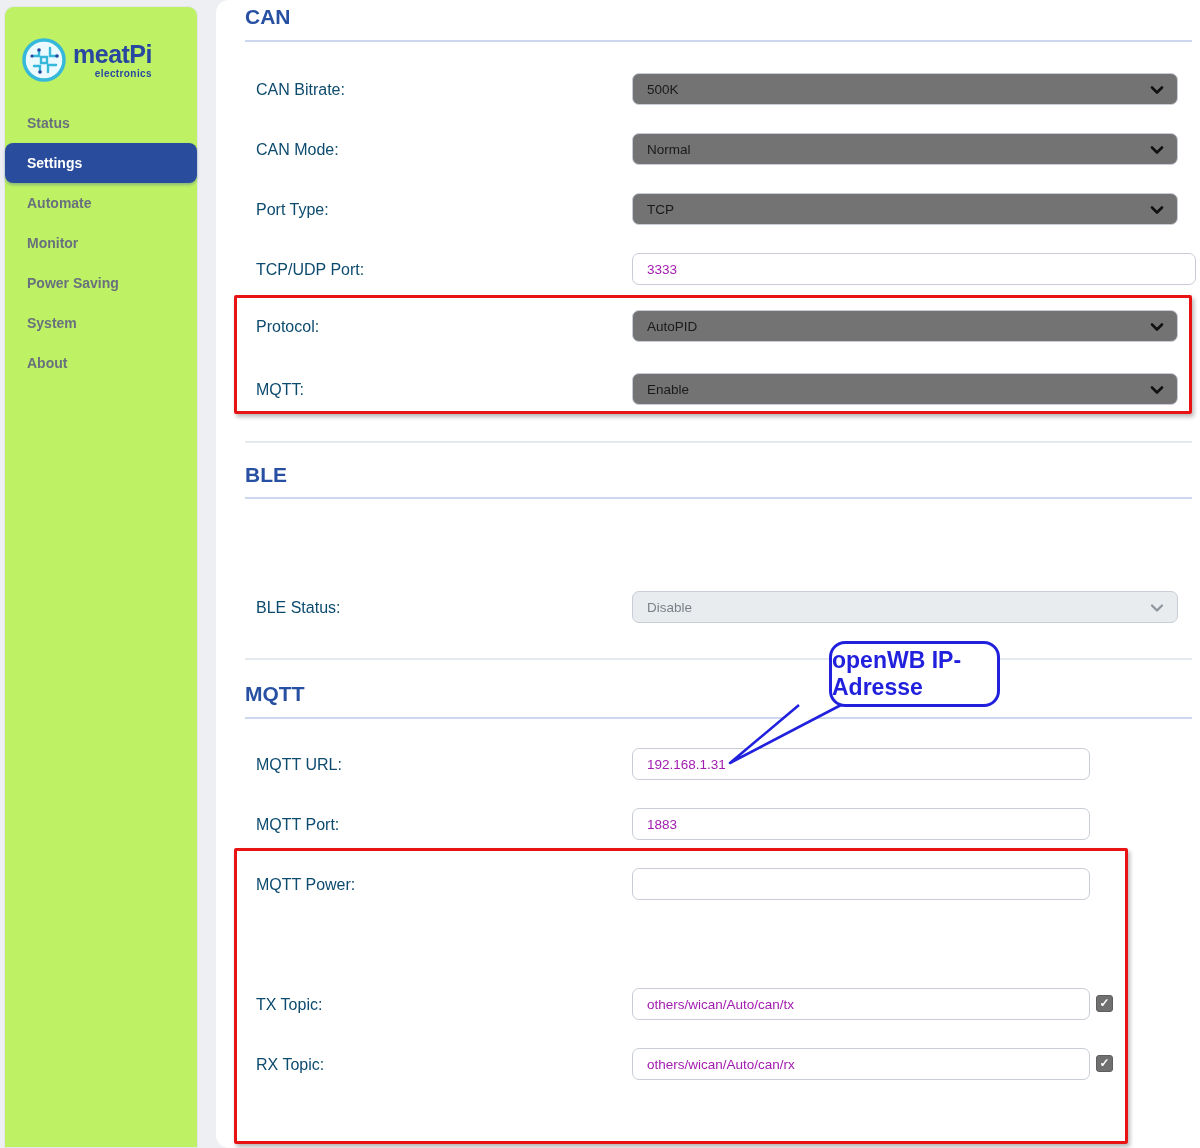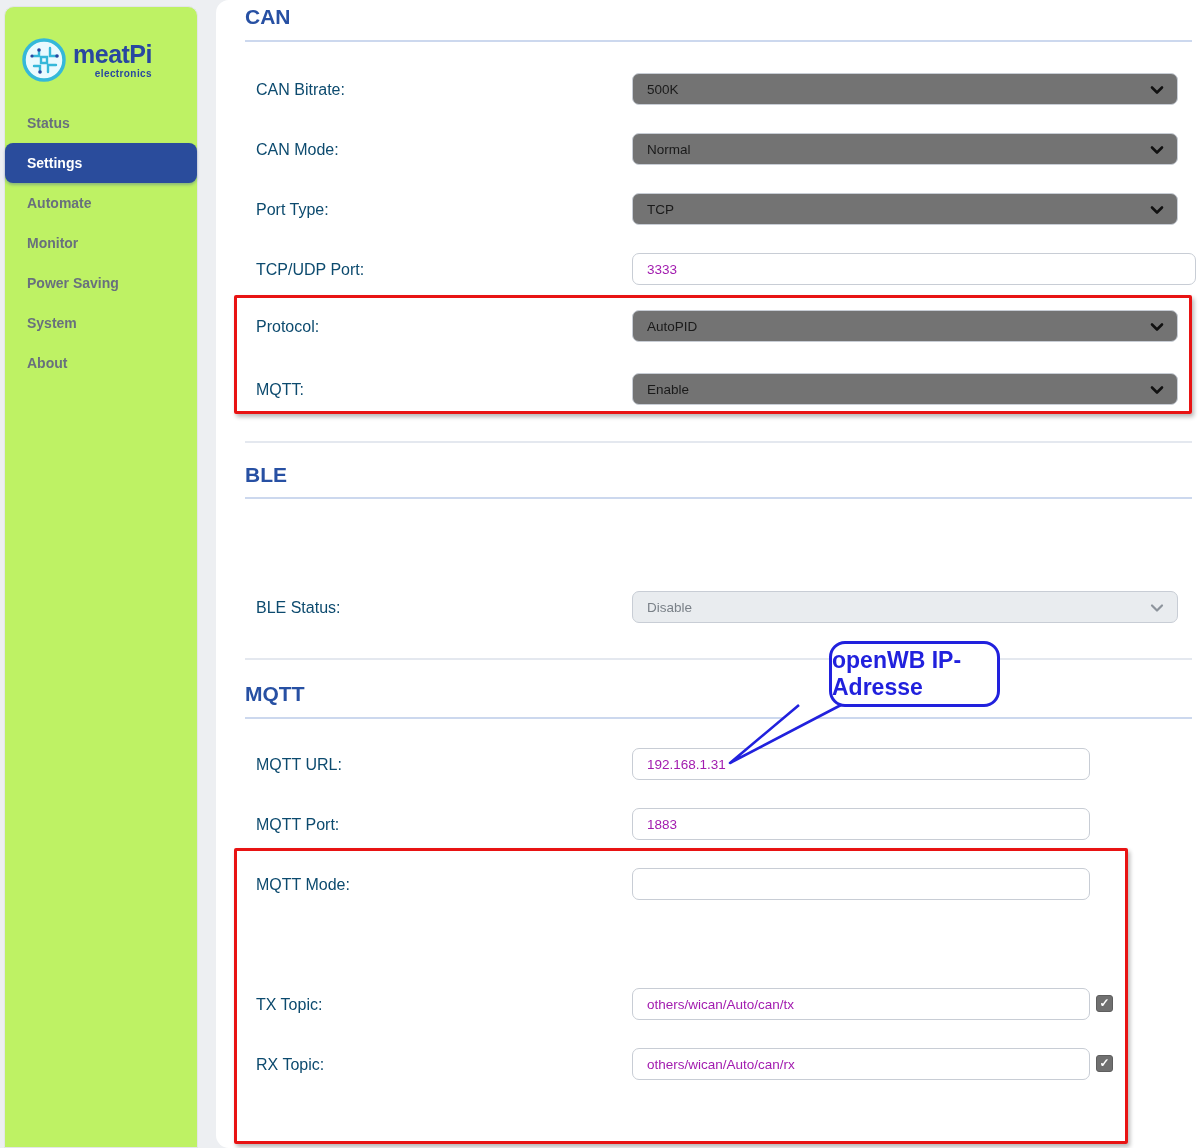--- a/index.html
+++ b/index.html
@@ -202,21 +202,21 @@
     <div class="flabel">MQTT URL:</div>
     <input class="finput mid" value="192.168.1.31" style="">
   </div>
 
   <div class="frow" style="top:808px">
     <div class="flabel">MQTT Port:</div>
     <input class="finput mid" value="1883" style="">
   </div>
 
   <div class="frow" style="top:868px">
-    <div class="flabel">MQTT Mode:</div>
+    <div class="flabel">MQTT Power:</div>
     <input class="finput mid" value="" style="">
   </div>
 
 
   <div class="frow" style="top:988px">
     <div class="flabel">TX Topic:</div>
     <input class="finput mid" value="others/wican/Auto/can/tx" style="">
     <span class="fcheck">✓</span>
   </div>
 

